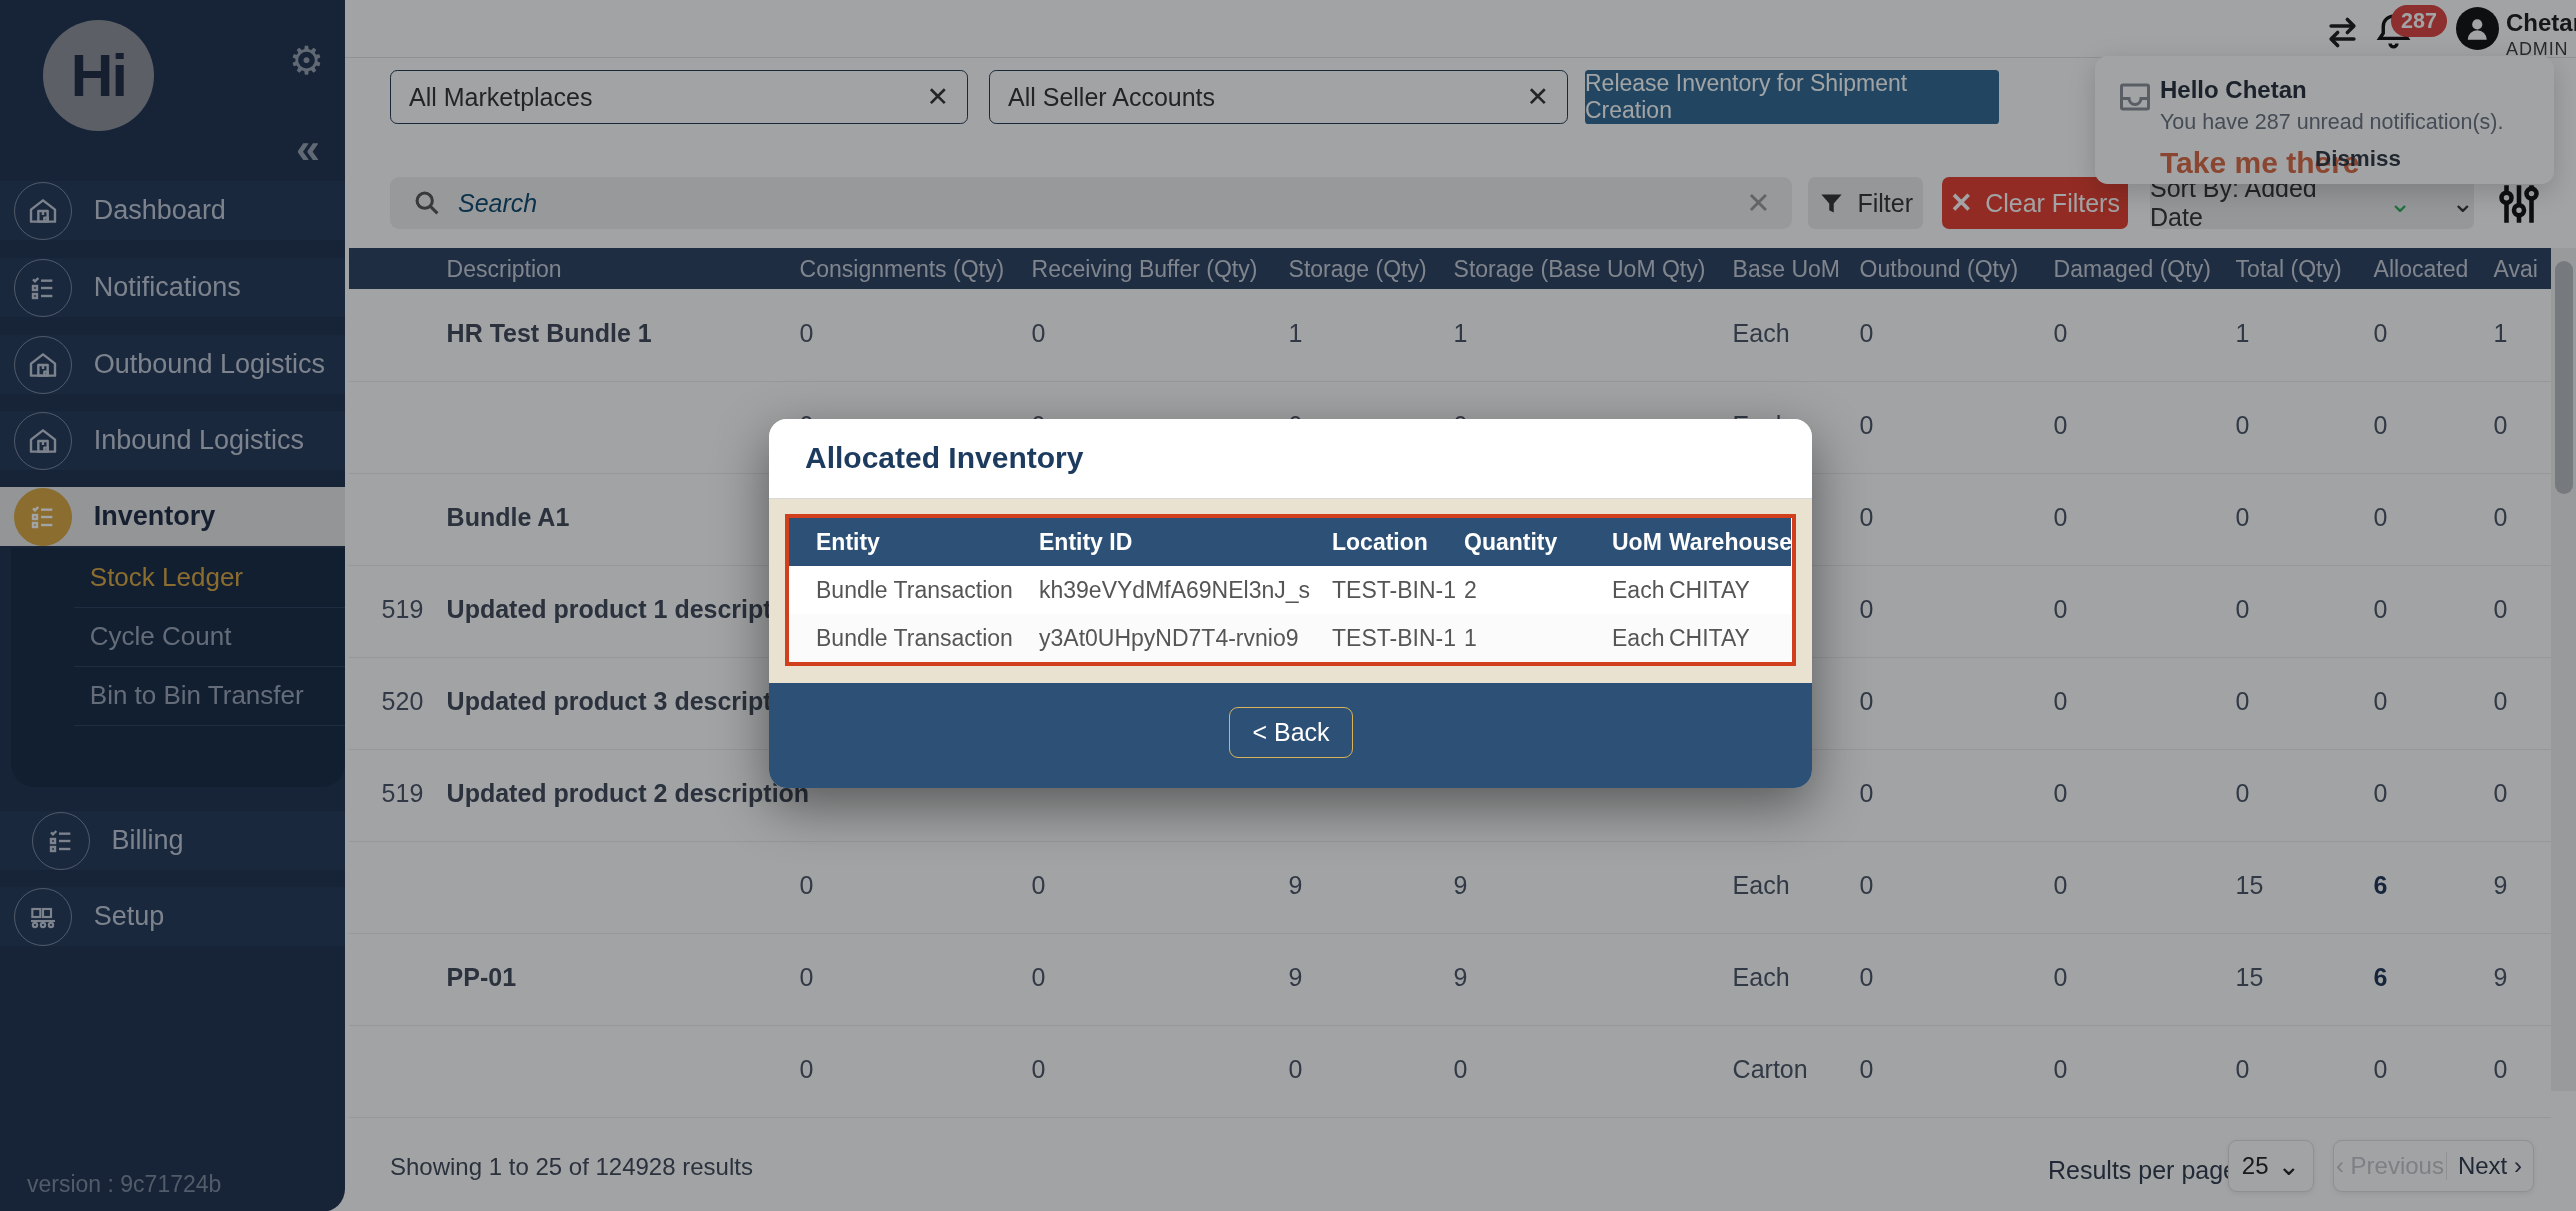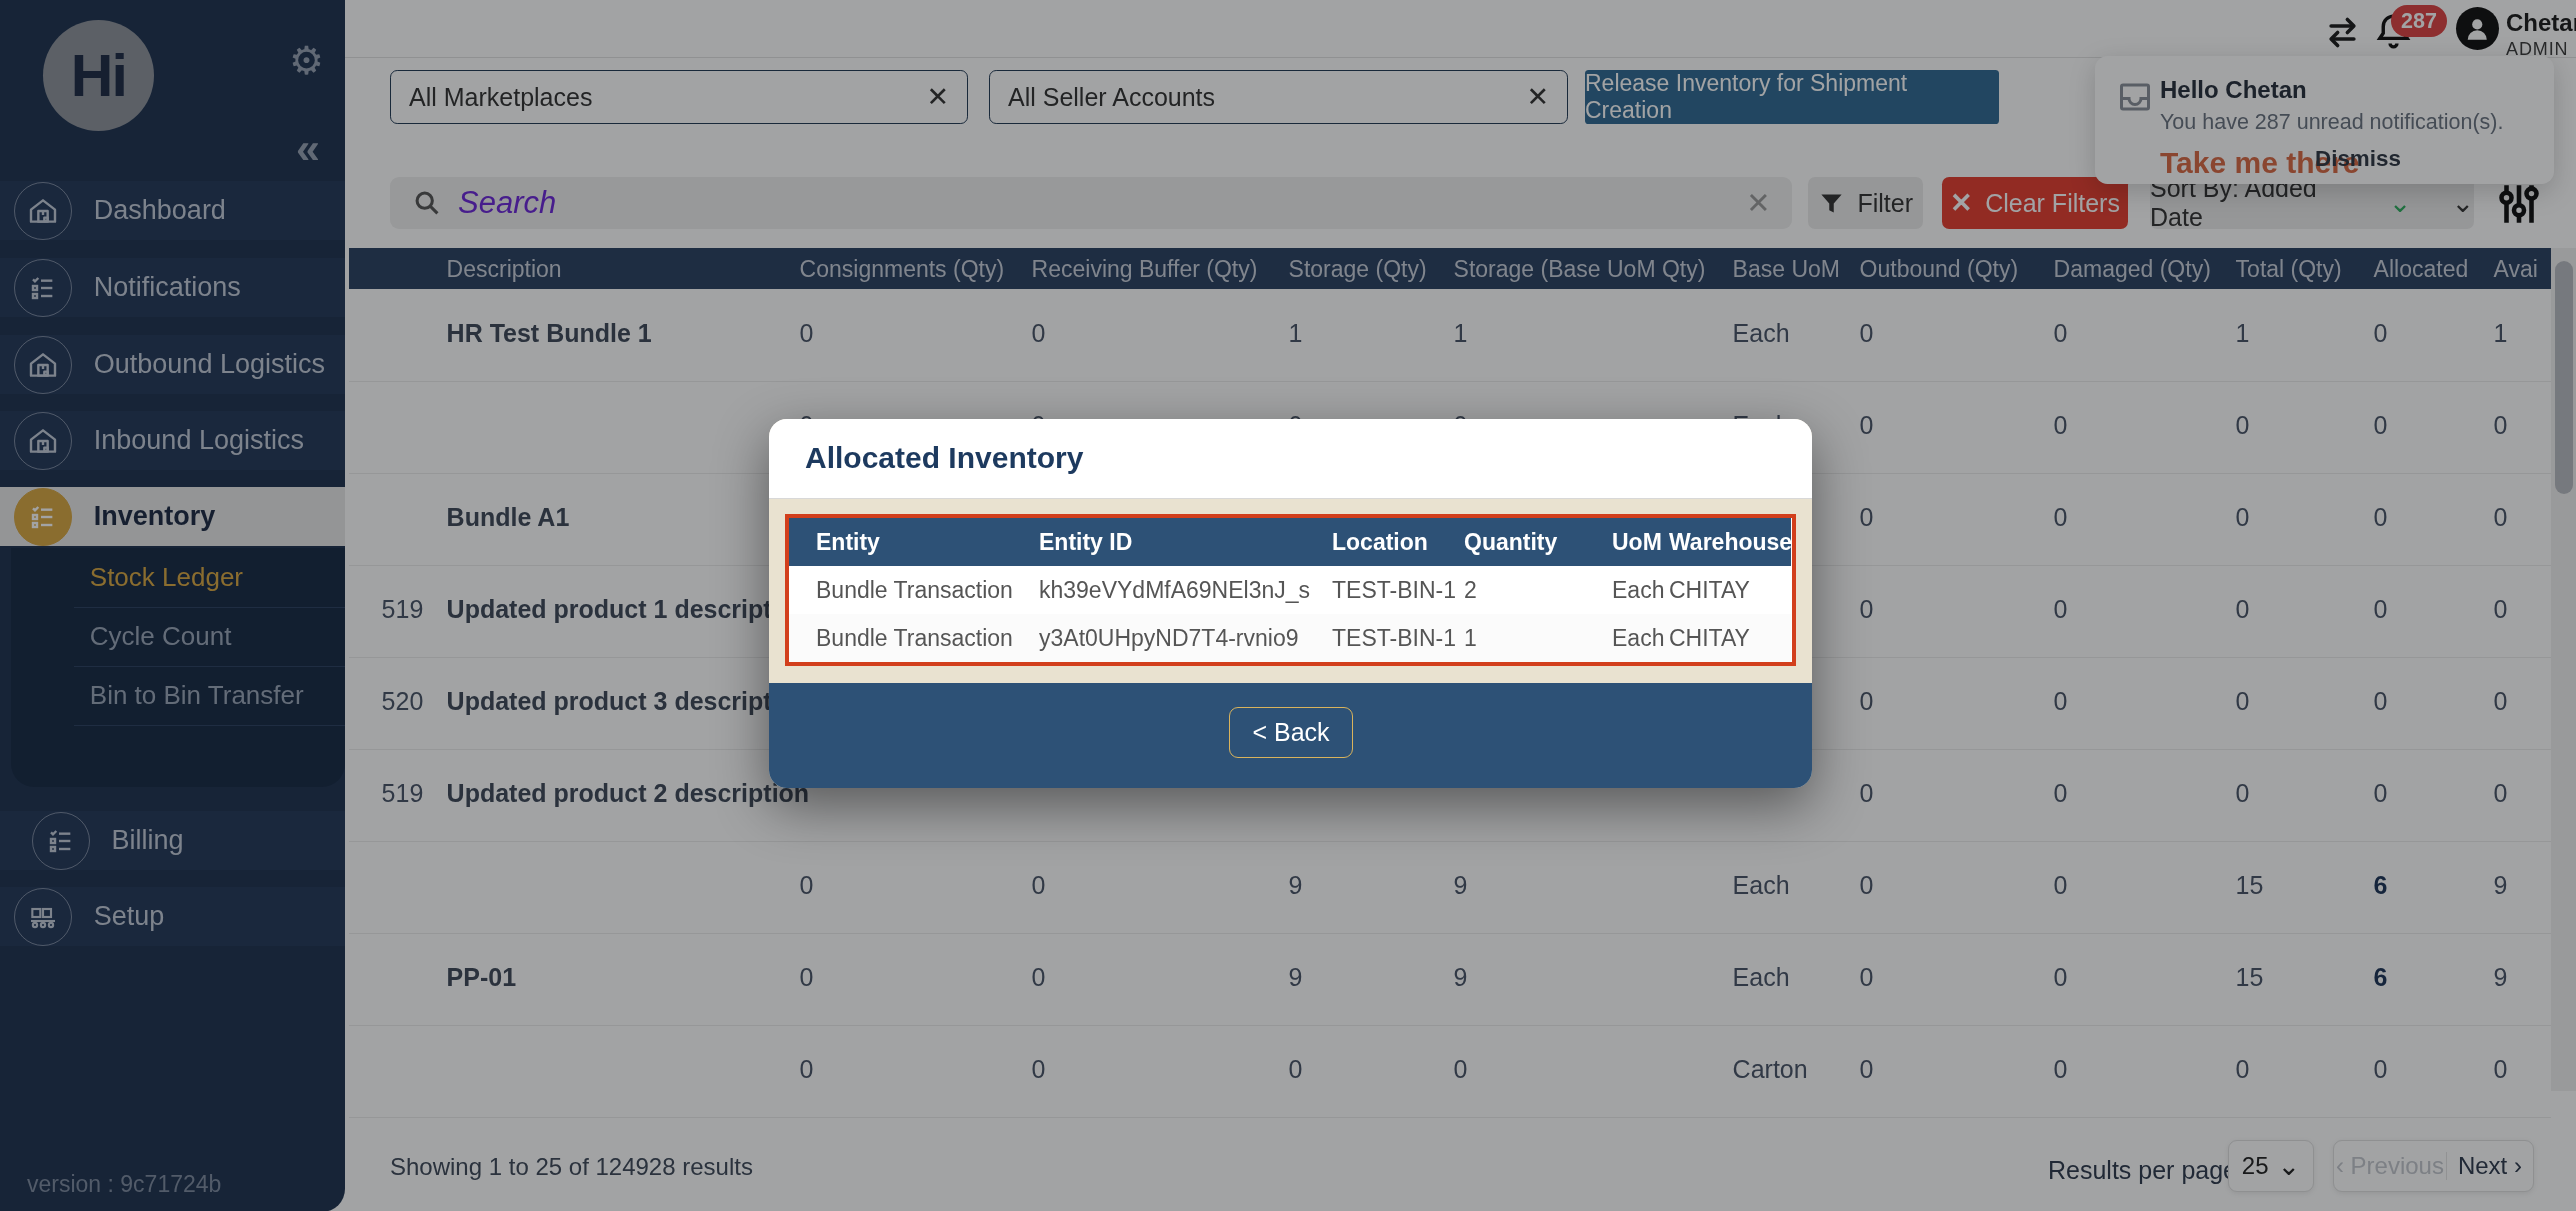--- a/index.html
+++ b/index.html
@@ -19,21 +19,21 @@
   .sub-item.active{color:#d9a843;}
   .sub-div{position:absolute;left:63px;right:0;height:0;border-top:0.9px solid #2c4161;}
   .version{position:absolute;left:27px;top:1171px;font-size:23px;color:#7e8ba0;}
   
   .content{position:absolute;left:345px;top:0;width:2231px;height:1212px;background:#fff;}
   .band{position:absolute;left:0;top:0;width:2231px;height:57px;background:#fff;border-bottom:0.9px solid #e3e3e3;}
   .chip{position:absolute;top:70px;height:54px;border:1.8px solid #223a55;border-radius:7.2px;background:#fff;display:flex;align-items:center;justify-content:space-between;padding:0 18px;box-sizing:border-box;font-size:25px;color:#333;}
   .chip .x{font-size:27px;color:#333;}
   .release-btn{position:absolute;left:1240px;top:70px;width:414px;height:54px;background:#316a93;border-radius:3.6px;color:#fff;font-size:23px;display:flex;align-items:center;justify-content:center;}
   .searchbox{position:absolute;left:45px;top:177px;width:1402px;height:52px;background:#efefef;border-radius:9px;display:flex;align-items:center;padding:0 21.5px;box-sizing:border-box;gap:16px;}
-  .searchbox .ph{font-style:italic;color:#6d28d9;font-size:31px;flex:1;}
+  .searchbox .ph{font-style:italic;color:#0c4a6e;font-size:25px;flex:1;}
   .searchbox .x{color:#999;font-size:29px;}
   .btn{position:absolute;top:177px;height:52px;border-radius:7.2px;display:flex;align-items:center;justify-content:center;gap:12.5px;font-size:25px;box-sizing:border-box;}
   .filter-btn{left:1463px;width:115px;background:#ececec;color:#333;}
   .clear-btn{left:1597px;width:186px;background:#e53e30;color:#fff;}
   .clear-btn .x{font-size:27px;font-weight:bold;}
   .sort-btn{left:1805px;width:324px;background:#ececec;color:#333;gap:40px;}
   .chev{font-size:27px;line-height:0.6;}
   .chev.green{color:#2eae5e;}
   .sliders{position:absolute;left:2147px;top:179px;width:54px;height:50px;color:#111;}
   

